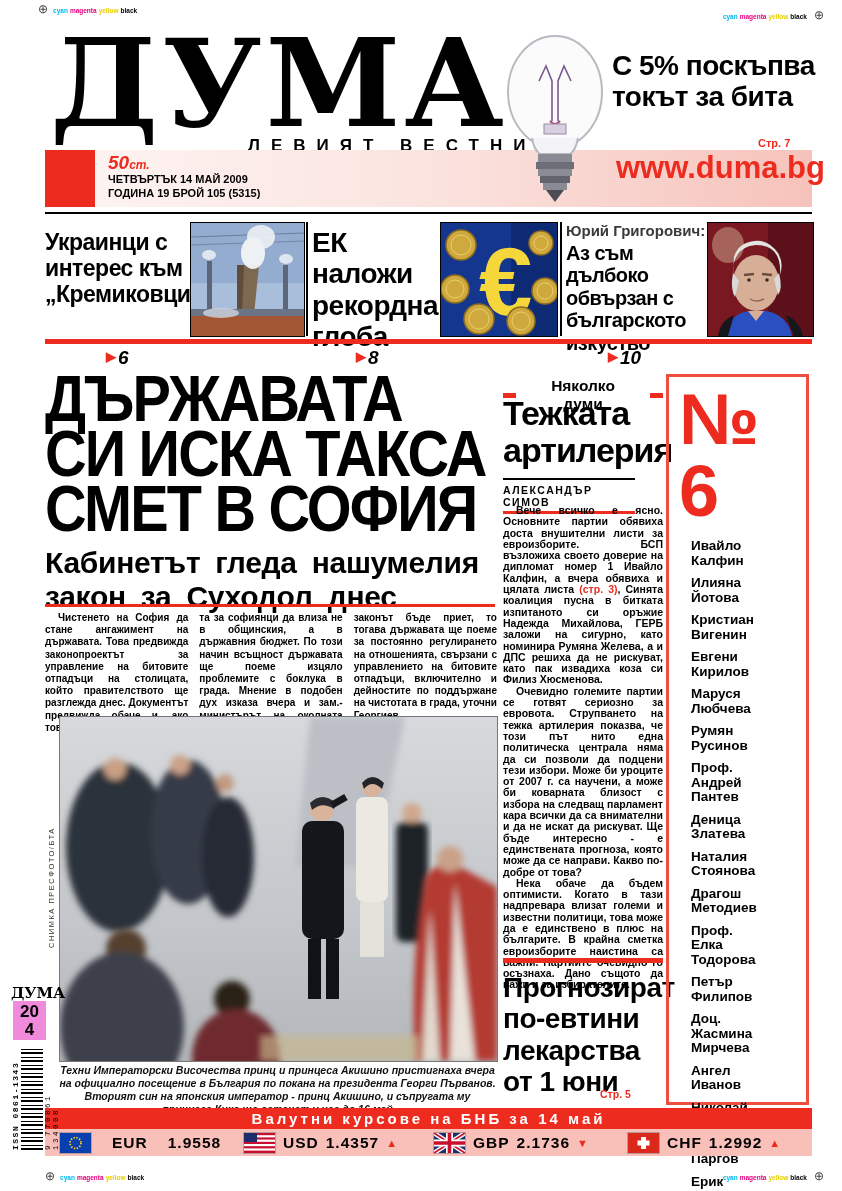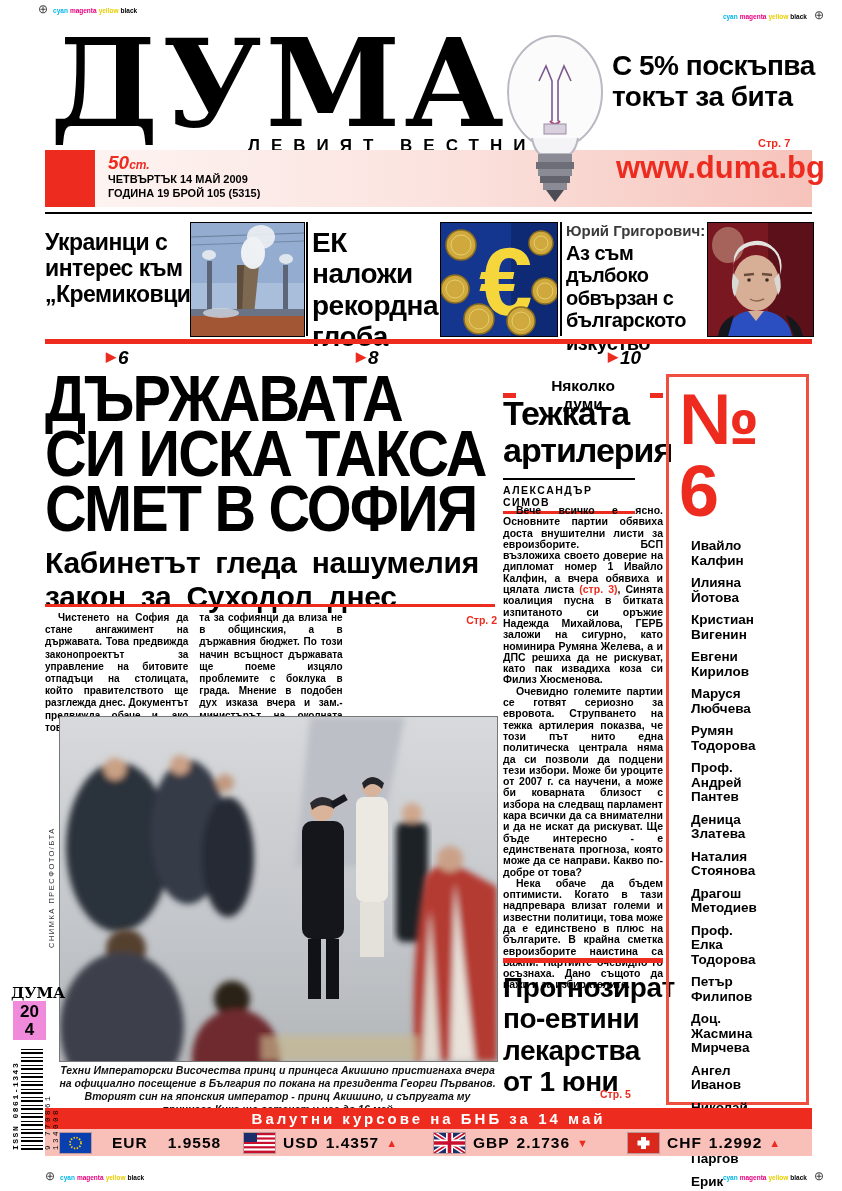--- a/index.html
+++ b/index.html
@@ -241,21 +241,21 @@
     <div>ДЪРЖАВАТА</div>
     <div>СИ ИСКА ТАКСА</div>
     <div>СМЕТ В СОФИЯ</div>
   </div>
   <div class="abs subhead pre">Кабинетът гледа нашумелия
 закон за Суходол днес</div>
   <div class="abs lead-rule"></div>
   <div class="abs lead-cols">
     <div class="col col-indent">Чистенето на София да стане ангажимент на държавата. Това предвижда законопроектът за управление на битовите отпадъци на столицата, който правителството ще разглежда днес. Документът предвижда обаче и, ако това се осъществи, такса-</div>
     <div class="col">та за софиянци да влиза не в общинския, а в държавния бюджет. По този начин всъщност държавата ще поеме изцяло проблемите с боклука в града. Мнение в подобен дух изказа вчера и зам.-министърът на околната среда и водите Чавдар Георгиев. Ако</div>
-    <div class="col"><span class="str-right red-t">Стр. 2</span></div>
+    <div class="col"><span>законът бъде приет, то тогава държавата ще поеме за постоянно регулирането на отношенията, свързани с управлението на битовите отпадъци, включително и дейностите по поддържане на чистотата в града, уточни Георгиев.</span><span class="str-right red-t">Стр. 2</span></div>
   </div>
 
   <div class="abs photo-credit">СНИМКА ПРЕСФОТО/БТА</div>
   <svg class="abs photo-wrap" width="437" height="344" viewBox="0 0 437 344">
     <defs>
       <filter id="bl">
           <feGaussianBlur stdDeviation="3"></feGaussianBlur>
         </filter>
       <linearGradient id="tarmac" x1="0" y1="0" x2="0" y2="1">
         <stop offset="0" stop-color="#d7d9dc"></stop>
@@ -336,21 +336,21 @@
 Калфин</div>
       <div class="bname pre">Илияна
 Йотова</div>
       <div class="bname pre">Кристиан
 Вигенин</div>
       <div class="bname pre">Евгени
 Кирилов</div>
       <div class="bname pre">Маруся
 Любчева</div>
       <div class="bname pre">Румян
-Тодорова</div>
+Русинов</div>
       <div class="bname pre">Проф.
 Андрей
 Пантев</div>
       <div class="bname pre">Деница
 Златева</div>
       <div class="bname pre">Наталия
 Стоянова</div>
       <div class="bname pre">Драгош
 Методиев</div>
       <div class="bname pre">Проф.

